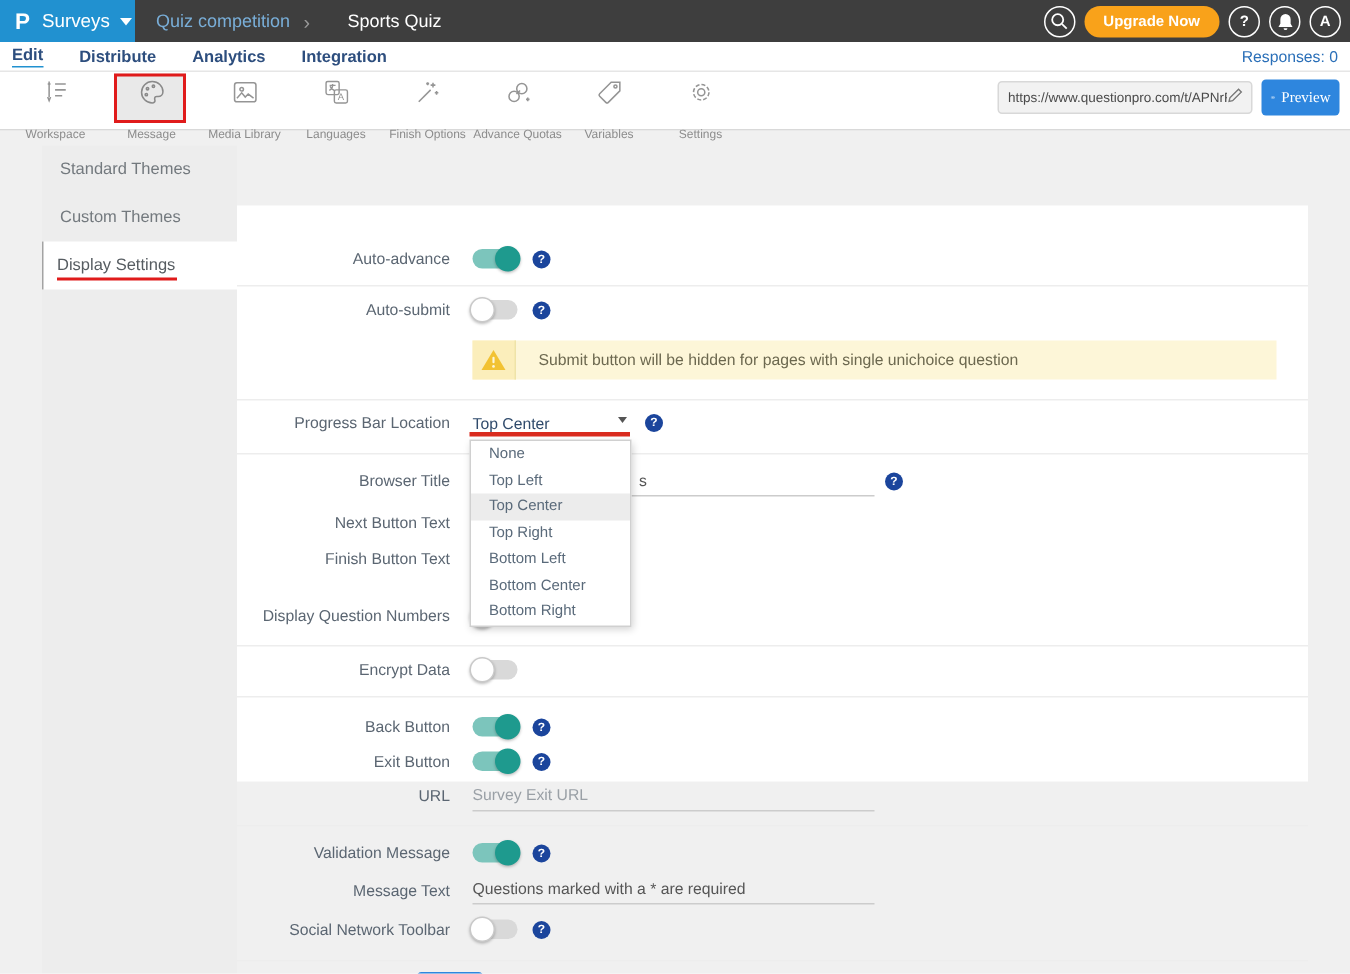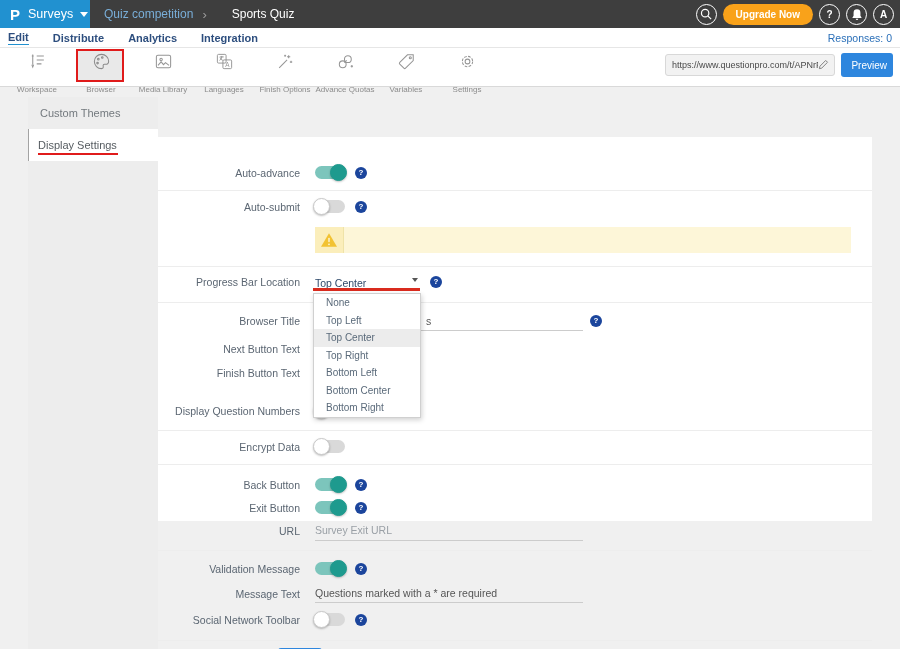--- a/index.html
+++ b/index.html
@@ -29,21 +29,21 @@
 
   
   .toolbar{position:absolute;left:0;top:48px;width:900px;height:39px;background:#fff;border-bottom:1px solid #d9d9d9;box-sizing:border-box;}
   .design-hl{position:absolute;left:76px;top:1px;width:48px;height:33px;background:#e9e9e9;border:2px solid #e01b1b;box-sizing:border-box;}
   .titem{position:absolute;top:4px;width:64px;text-align:center;cursor:pointer;}
   .titem svg{display:block;margin:0 auto;}
   .tlabel{font-size:8px;color:#8c8c8c;margin-top:14px;white-space:nowrap;}
   .urlfield{position:absolute;left:665px;top:6px;width:170px;height:22px;background:#f2f2f2;border:1px solid #d8d8d8;border-radius:3px;box-sizing:border-box;display:flex;align-items:center;cursor:text;}
   .urltext{font-size:9px;color:#4a4a4a;margin-left:6px;flex:1;overflow:hidden;white-space:nowrap;}
   .pencil{margin-right:5px;cursor:pointer;}
-  .previewbtn{position:absolute;left:841px;top:5px;width:52px;height:24px;background:#2e86de;border:none;border-radius:3px;color:#fff;font-size:10px;display:flex;align-items:center;justify-content:space-between;gap:4px;cursor:pointer;font-family:Liberation Sans, sans-serif;}
+  .previewbtn{position:absolute;left:841px;top:5px;width:52px;height:24px;background:#2e86de;border:none;border-radius:3px;color:#fff;font-size:10px;display:flex;align-items:center;justify-content:space-between;gap:4px;cursor:pointer;font-family:Liberation Serif, serif;}
 
   
   .sidebar{position:absolute;left:28px;top:97px;width:130px;height:552px;background:#ededed;}
   .sitem{position:relative;height:32px;line-height:32px;padding-left:12px;font-size:11px;color:#73797e;cursor:pointer;box-sizing:border-box;}
   .sitem.active{background:#fff;border-left:1px solid #a3a3a3;padding-left:9px;color:#565c61;}
   .red-underline{position:absolute;left:12px;top:24px;width:80px;height:2px;background:#e01b1b;}
   .sitem.active .red-underline{left:9px;}
 
   
   .card{position:absolute;left:158px;top:113px;width:714px;height:384px;background:#fff;margin-top:24px;}
@@ -124,21 +124,21 @@
         </svg>
       <div class="tlabel">Workspace</div>
     </div>
     <div class="titem" style="left:69px;">
       <svg width="19" height="19" viewBox="0 0 24 24" fill="none" stroke="#8a8a8a" stroke-width="1.3">
           <path d="M12 3c-5 0-9 4-9 9s4 9 9 9c1.4 0 2.3-.9 2.3-2 0-.6-.3-1-.3-1.6 0-1 .8-1.8 1.8-1.8H17c2.2 0 4-1.8 4-4C21 6.8 17 3 12 3z"></path>
           <circle cx="8" cy="9" r="1"></circle>
           <circle cx="13" cy="7" r="1"></circle>
           <circle cx="7" cy="14" r="1"></circle>
         </svg>
-      <div class="tlabel">Browser</div>
+      <div class="tlabel">Message</div>
     </div>
     <div class="titem" style="left:131px;">
       <svg width="19" height="19" viewBox="0 0 24 24" fill="none" stroke="#959595" stroke-width="1.3">
           <rect x="3" y="4" width="18" height="16" rx="2"></rect>
           <circle cx="9" cy="9.5" r="1.5"></circle>
           <path d="M5 17l4-4.5 3 3.5 2.5-2.5 4.5 3.5"></path>
         </svg>
       <div class="tlabel">Media Library</div>
     </div>
     <div class="titem" style="left:192px;">
@@ -194,20 +194,21 @@
     <button class="previewbtn">
       <svg width="13" height="10" viewBox="0 0 14 10">
           <path d="M1 5C3.5 1.5 10.5 1.5 13 5 10.5 8.5 3.5 8.5 1 5z" fill="none" stroke="#fff" stroke-width="1.2"></path>
           <circle cx="7" cy="5" r="1.6" fill="#fff"></circle>
         </svg>
       <span>Preview</span>
     </button>
   </div>
 
   <div class="sidebar">
+    <div class="sitem">Standard Themes</div>
     <div class="sitem">Custom Themes</div>
     <div class="sitem active">
       <span>Display Settings</span>
       <span class="red-underline"></span>
     </div>
   </div>
 
   <div class="card">
 
     <div class="lbl" style="top:30px;">Auto-advance</div>
@@ -224,20 +225,21 @@
     <div class="help" style="left:197px;top:64px;">?</div>
 
     <div class="warnbox">
       <div class="warnstripe">
         <svg width="18" height="16" viewBox="0 0 20 18">
             <path d="M10 1.5L19 16.5H1z" fill="#f2c232"></path>
             <rect x="9.2" y="6.5" width="1.6" height="5" rx="0.8" fill="#fdf6d8"></rect>
             <circle cx="10" cy="13.8" r="1" fill="#fdf6d8"></circle>
           </svg>
       </div>
+      <div class="warntext">Submit button will be hidden for pages with single unichoice question</div>
     </div>
     <div class="divline" style="top:129px;"></div>
 
     <div class="lbl" style="top:139px;">Progress Bar Location</div>
     <div class="select">
       <span class="selval">Top Center</span>
       <span class="selcaret"></span>
     </div>
     <div class="red-bar"></div>
     <div class="help" style="left:272px;top:139px;">?</div>

